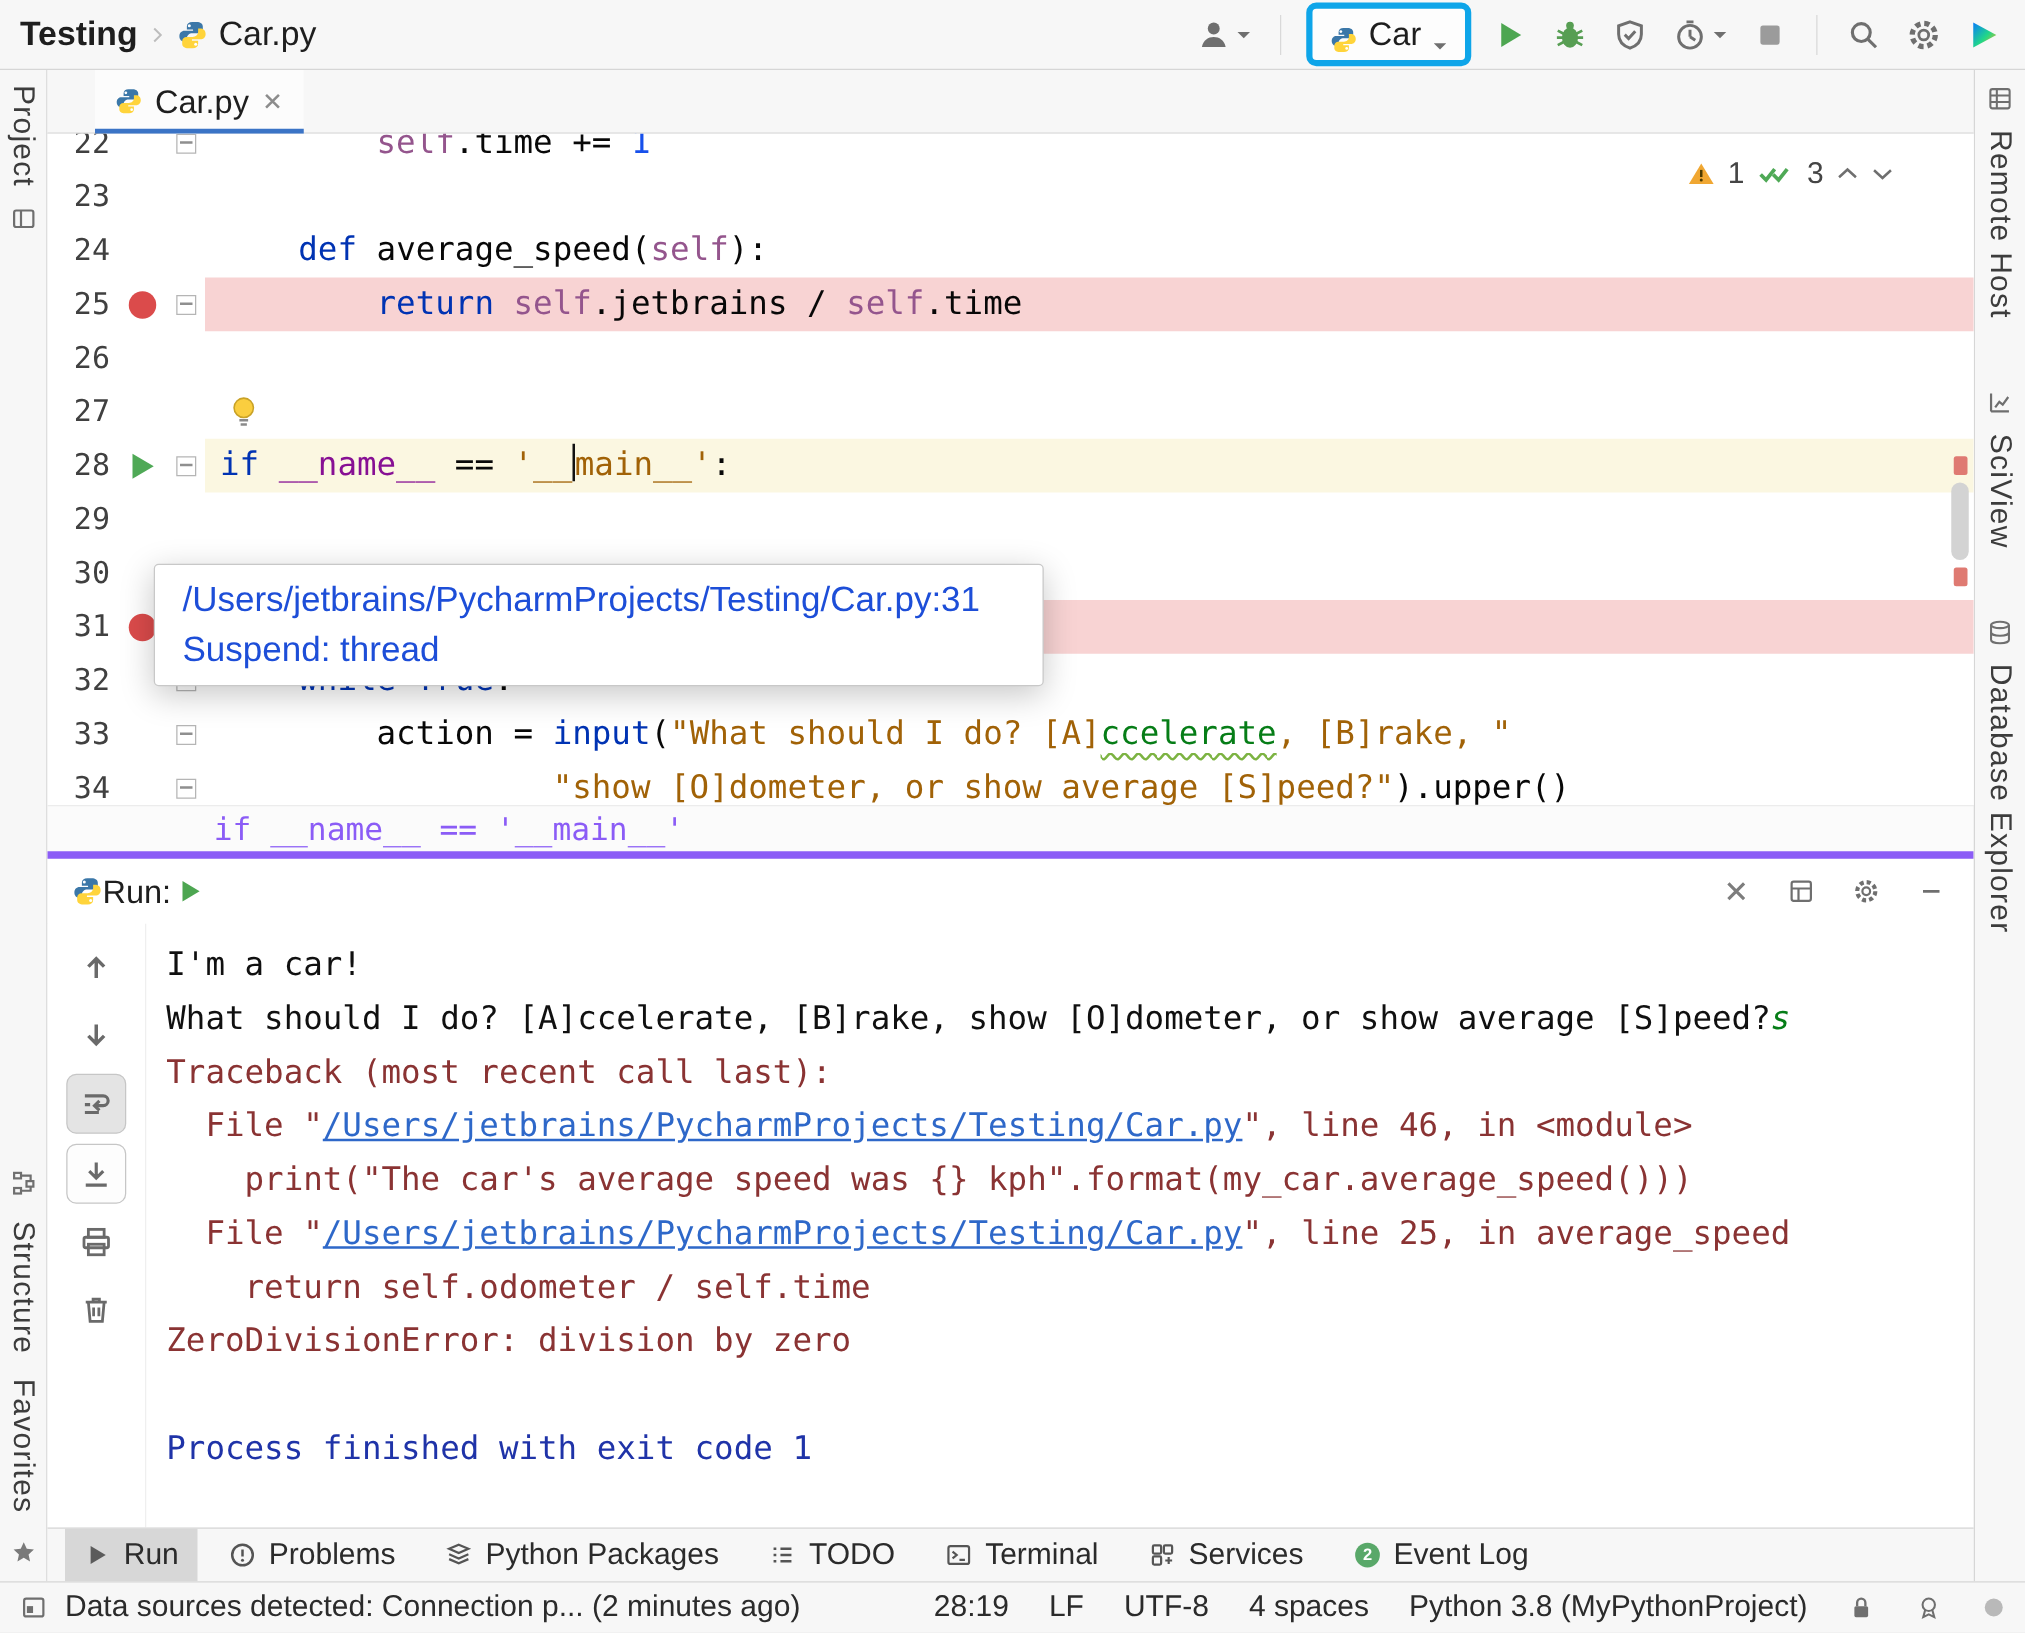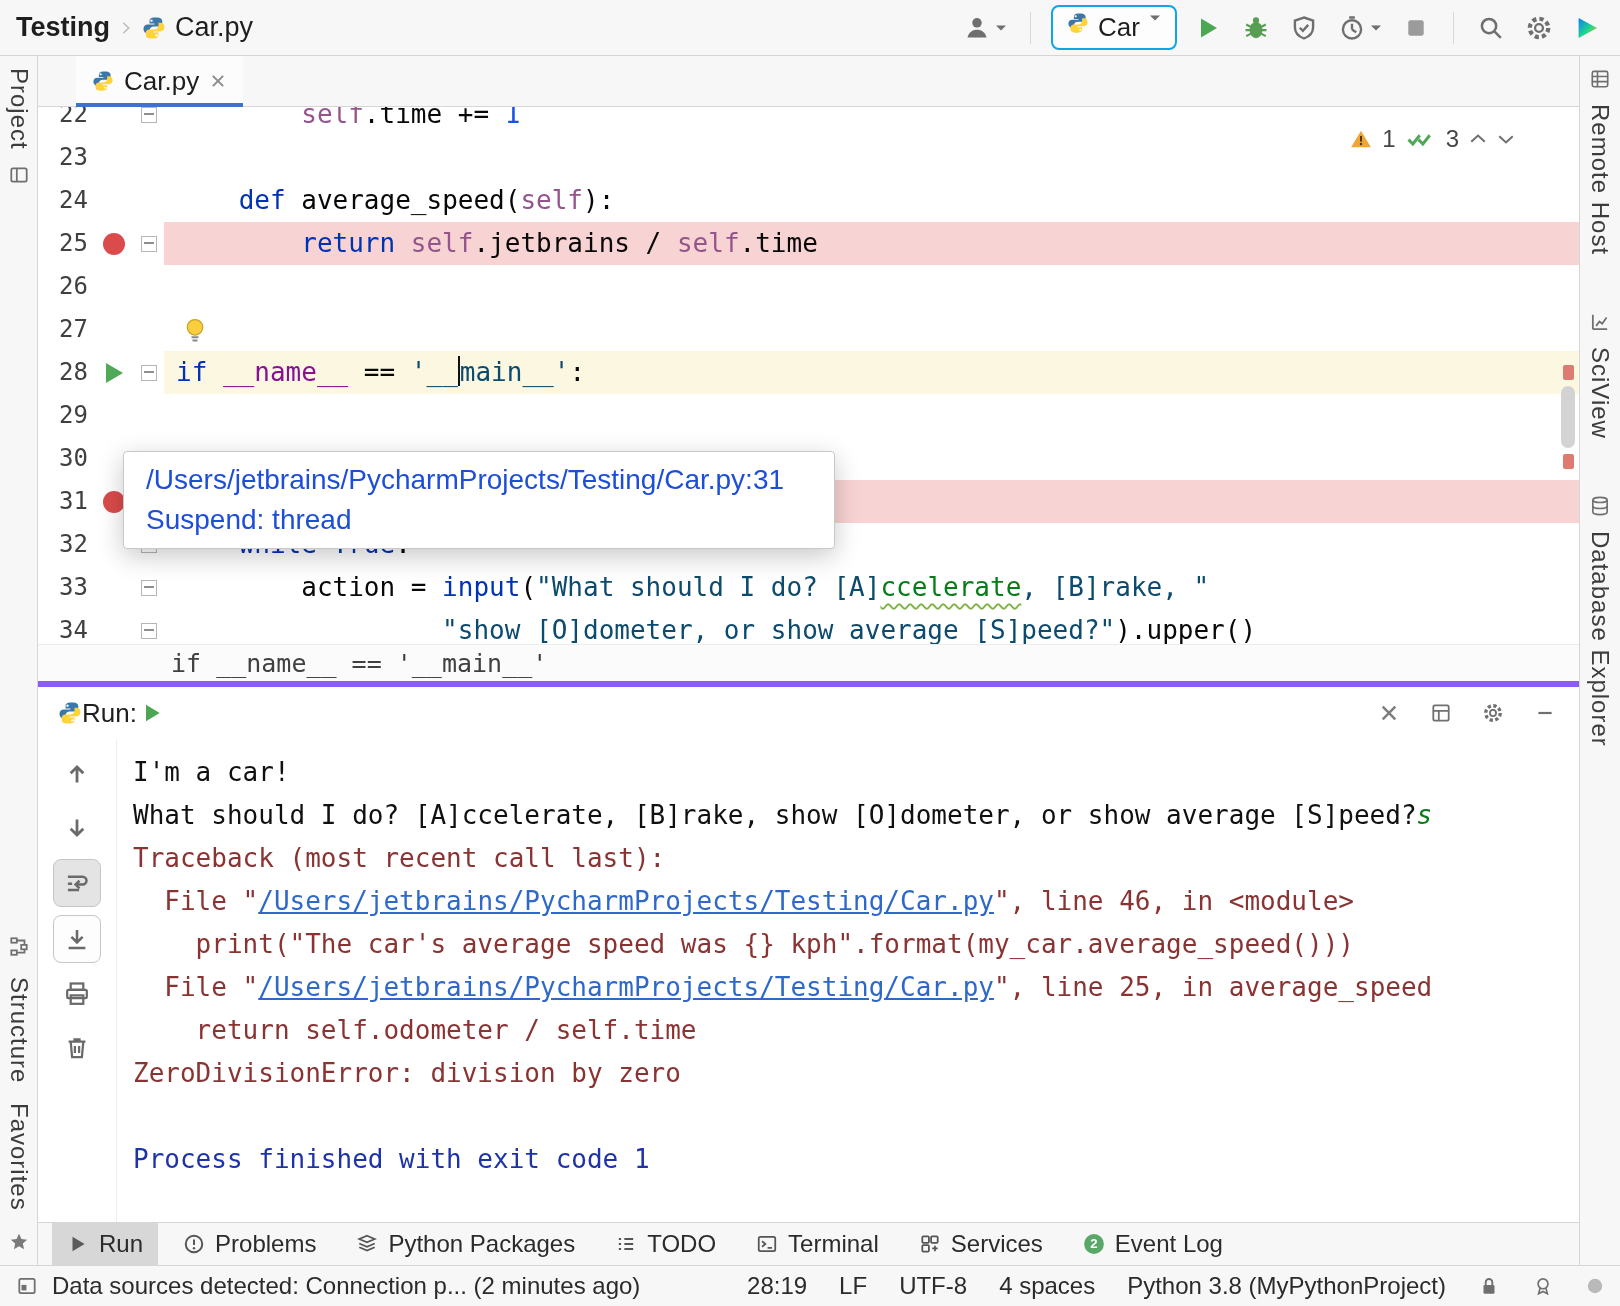--- a/index.html
+++ b/index.html
@@ -11,21 +11,21 @@
 
   
   .toolbar{height:55px;flex:0 0 55px;background:#f7f7f7;border-bottom:1px solid #d6d6d6;
            display:flex;align-items:center;justify-content:space-between;padding:0 16px;}
   .tb-left{display:flex;align-items:center;gap:9px;font-size:27px;}
   .tb-project{font-weight:bold;}
   .tb-right{display:flex;align-items:center;gap:14px;}
   .ic28{width:28px;height:28px;} .ic24{width:24px;height:24px;} .ic22{width:22px;height:22px;}
   .ic18{width:18px;height:18px;} .ic14{width:14px;height:14px;} .ic12{width:12px;height:12px;}
   .vdiv{width:1px;height:32px;background:#d9d9d9;margin:0 6px;}
-  .combo{display:flex;align-items:flex-start;gap:9px;border:2px solid #0ea5e9;background:#fdfdfd;
+  .combo{display:flex;align-items:flex-end;gap:9px;border:5px solid #0ea5e9;background:#fdfdfd;
          border-radius:8px;padding:5px 14px;font-size:26px;}
   .iconbtn{display:flex;align-items:center;gap:4px;}
 
   
   .main{flex:1;display:flex;min-height:0;}
   .stripe{width:37px;flex:0 0 37px;background:#f7f7f7;display:flex;flex-direction:column;
           align-items:center;padding:12px 0;font-size:24px;color:#3c3c3c;}
   .stripe.left{border-right:1px solid #d6d6d6;}
   .stripe.right{border-left:1px solid #d6d6d6;width:40px;flex:0 0 40px;}
   .vlabel{writing-mode:vertical-rl;letter-spacing:1px;white-space:nowrap;}
@@ -50,40 +50,40 @@
   .ed-ic{width:40px;flex:0 0 40px;display:flex;align-items:center;justify-content:center;}
   .bp{width:22px;height:22px;border-radius:50%;background:#DB4B4B;}
   .runarrow{width:0;height:0;border-left:17px solid #4FA956;border-top:10px solid transparent;border-bottom:10px solid transparent;}
   .ed-fold{width:30px;flex:0 0 30px;display:flex;align-items:center;justify-content:center;}
   .foldbox{width:14px;height:14px;border:1px solid #b5b5b5;background:#fff;position:relative;}
   .foldbox::after{content:"";position:absolute;left:2px;right:2px;top:5px;border-top:2px solid #8f8f8f;}
   .ed-code{flex:1;white-space:pre;padding-left:12px;color:#080808;position:relative;}
   .bg-pink{background:#F8D3D3;}
   .bg-current{background:#FBF7E1;}
   .tk-plain{color:#080808;} .tk-kw{color:#0033B3;} .tk-self{color:#94558D;}
-  .tk-str{color:#0c4a6e;} .tk-num{color:#1750EB;} .tk-dunder{color:#871094;}
+  .tk-str{color:#a16207;} .tk-num{color:#1750EB;} .tk-dunder{color:#871094;}
   .tk-strw{color:#067D17;text-decoration:underline;text-decoration-style:wavy;
            text-decoration-color:#7CB342;text-underline-offset:7px;text-decoration-thickness:2px;}
   .caret{display:inline-block;width:2px;height:30px;background:#111;vertical-align:-5px;}
   .bulb{display:inline-block;width:26px;height:30px;vertical-align:middle;margin-left:6px;}
 
   .inspect{position:absolute;top:18px;right:64px;display:flex;align-items:center;gap:10px;
            font-size:24px;color:#454545;z-index:3;}
   .smarks{position:absolute;right:4px;top:258px;width:14px;display:flex;flex-direction:column;
           gap:6px;align-items:center;z-index:3;}
   .sm-red{width:11px;height:15px;background:#DF7A72;border-radius:2px;}
   .sm-thumb{width:14px;height:62px;background:#d3d3d3;border-radius:7px;}
 
   .bp-tooltip{position:absolute;left:85px;top:344px;width:666px;background:#fff;
               border:1px solid #c8c8c8;border-radius:4px;box-shadow:0 7px 26px rgba(0,0,0,.22);
               padding:8px 22px;font-size:28px;line-height:40px;color:#1d4ed8;z-index:6;}
 
   
   .crumbbar{height:36px;flex:0 0 36px;background:#fbfbfb;border-top:1px solid #ececec;
-            display:flex;align-items:center;padding-left:133px;font-size:25px;color:#404040;
+            display:flex;align-items:center;padding-left:133px;font-size:25px;color:#8b5cf6;
             font-family:"DejaVu Sans Mono","Liberation Mono",monospace;}
 
   
   .runbar{height:52px;flex:0 0 52px;border-top:6px solid #8b5cf6;display:flex;align-items:center;
           padding:0 20px;background:#fff;font-size:26px;}
   .runbar .right{margin-left:auto;display:flex;align-items:center;gap:24px;}
   .stopsq{width:22px;height:22px;border-radius:3px;background:#9B9B9B;}
 
   
   .console-area{flex:1;display:flex;min-height:0;background:#fff;}

